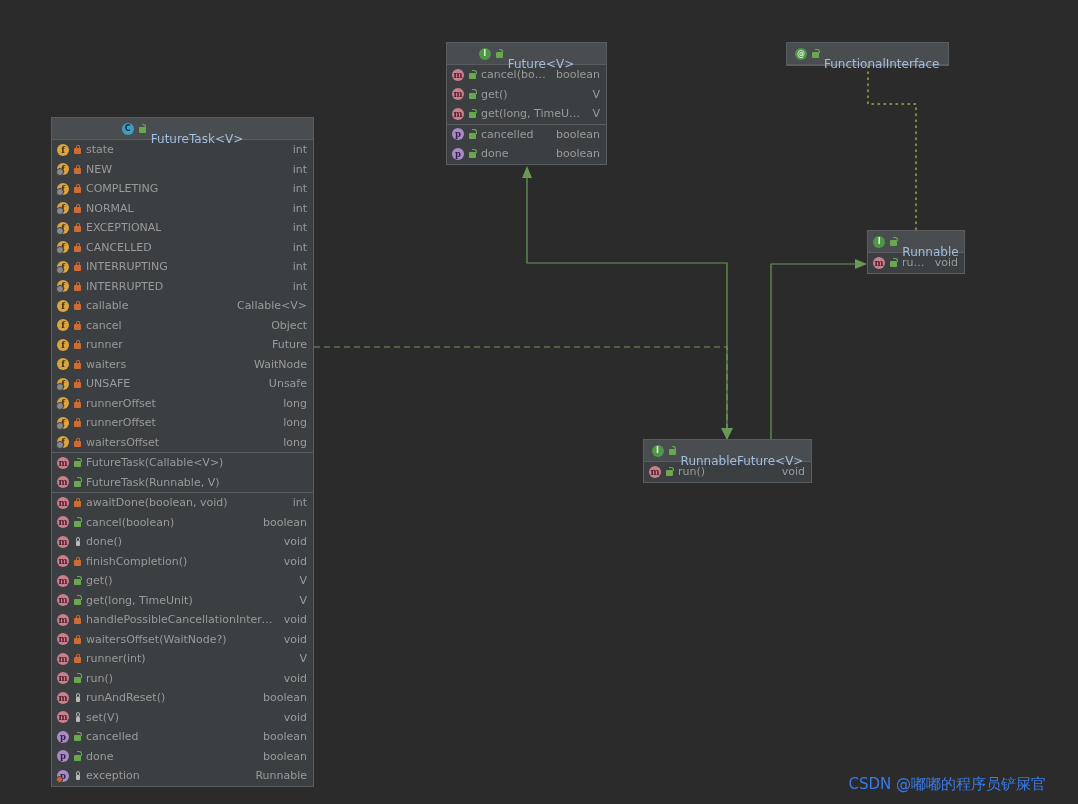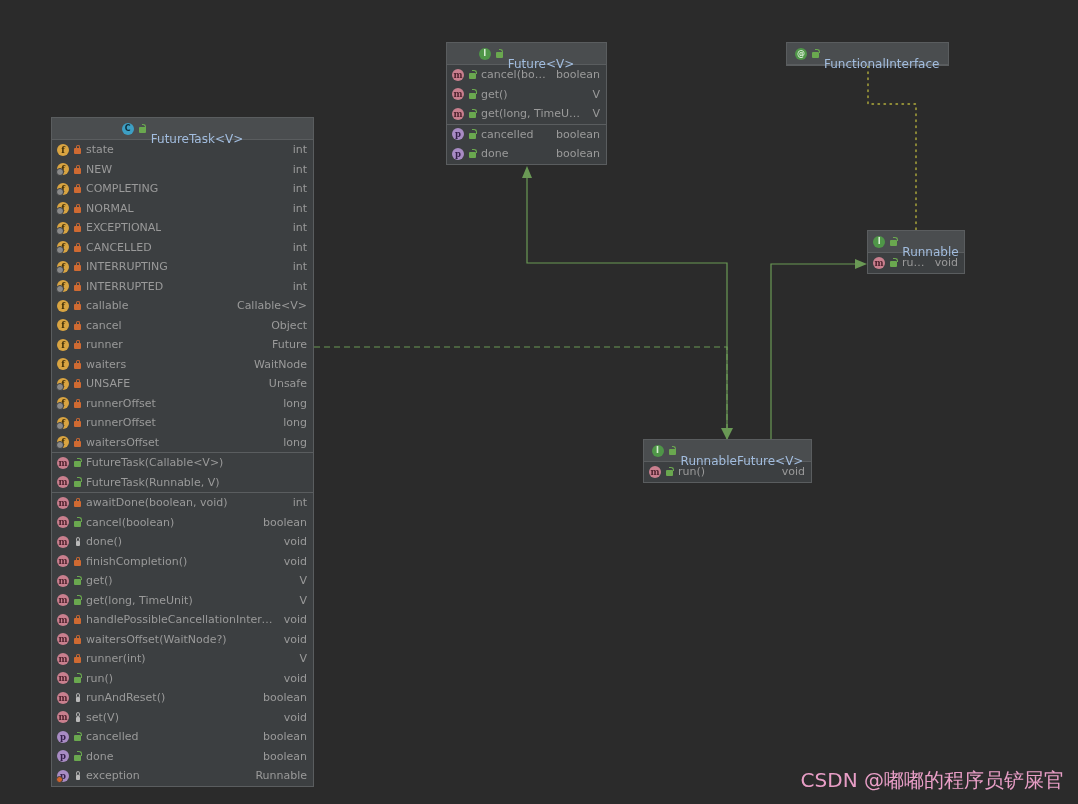--- a/index.html
+++ b/index.html
@@ -179,24 +179,24 @@
     position: absolute;
     left: 2.5px; top: 0.5px;
     width: 4px; height: 5px;
     border: 1.2px solid #b9b9b9;
     border-radius: 50%;
     box-sizing: border-box;
   }
 
   #watermark {
     position: absolute;
-    right: 14px;
+    right: 32px;
     bottom: 10px;
-    color: #f9a8d4;
-    font-size: 20px;
+    color: #3b82f6;
+    font-size: 15px;
     opacity: .92;
     z-index: 9;
     white-space: nowrap;
   }
 </style>
 </head>
 <body>
 
 <div id="canvas">
 

